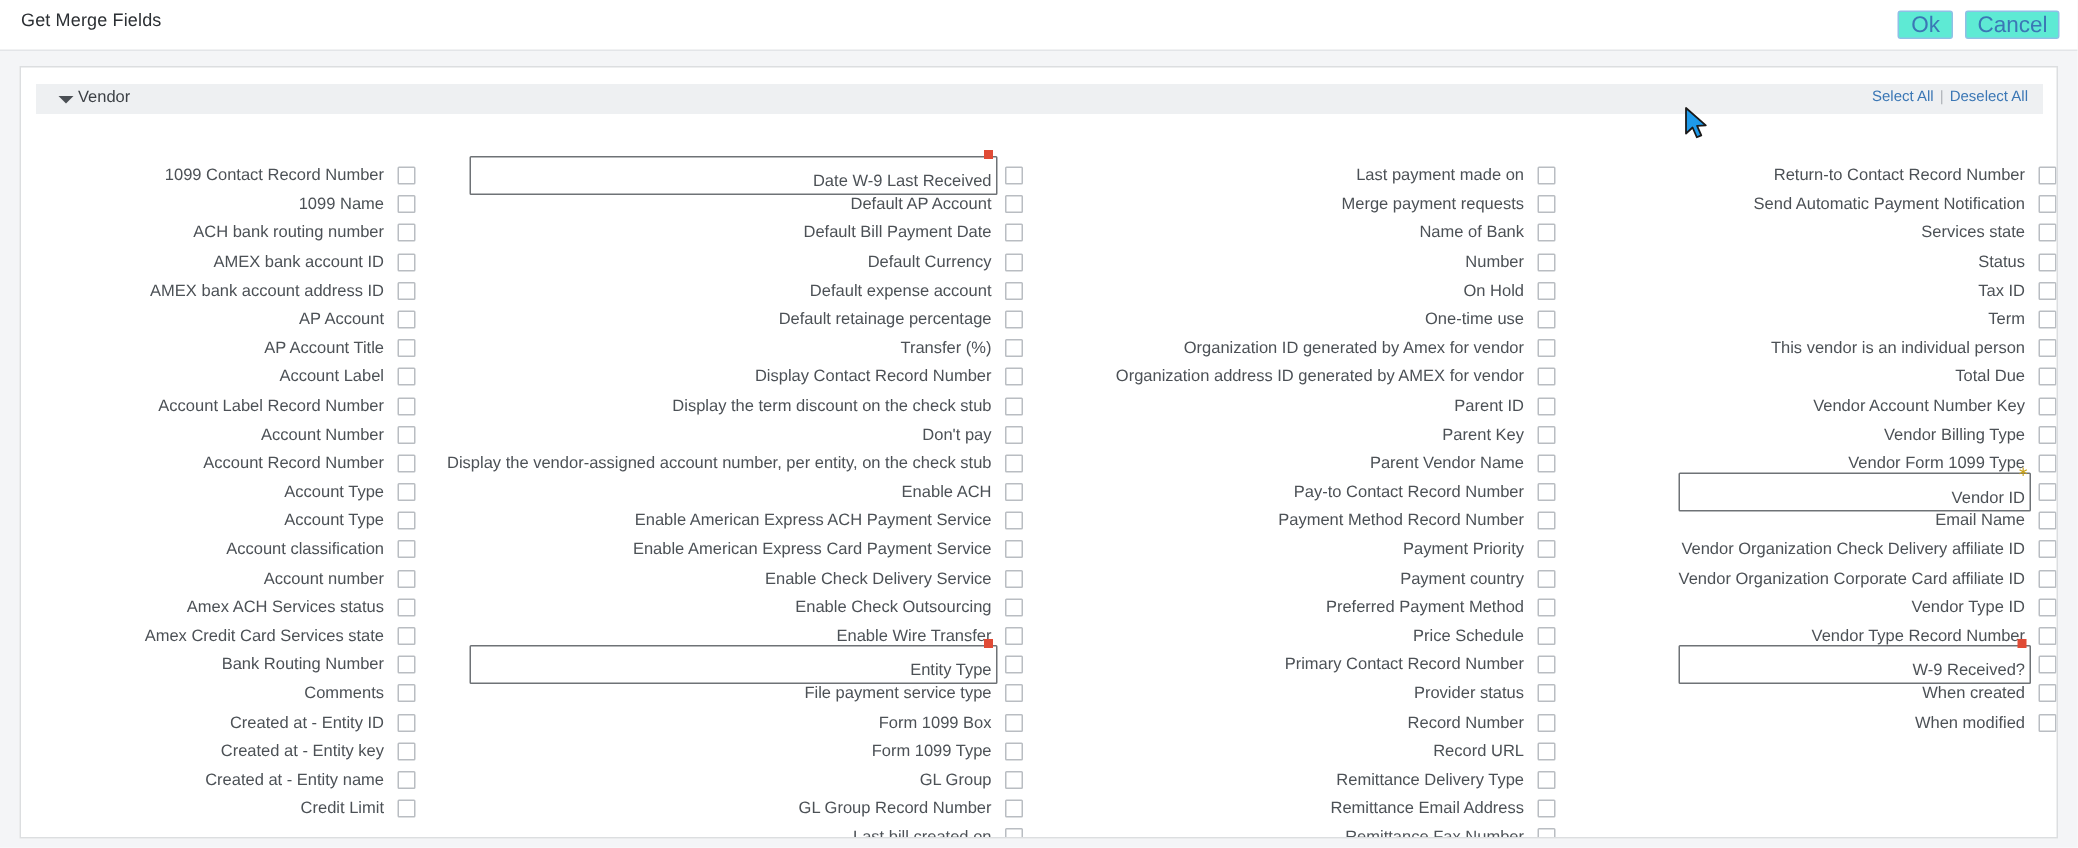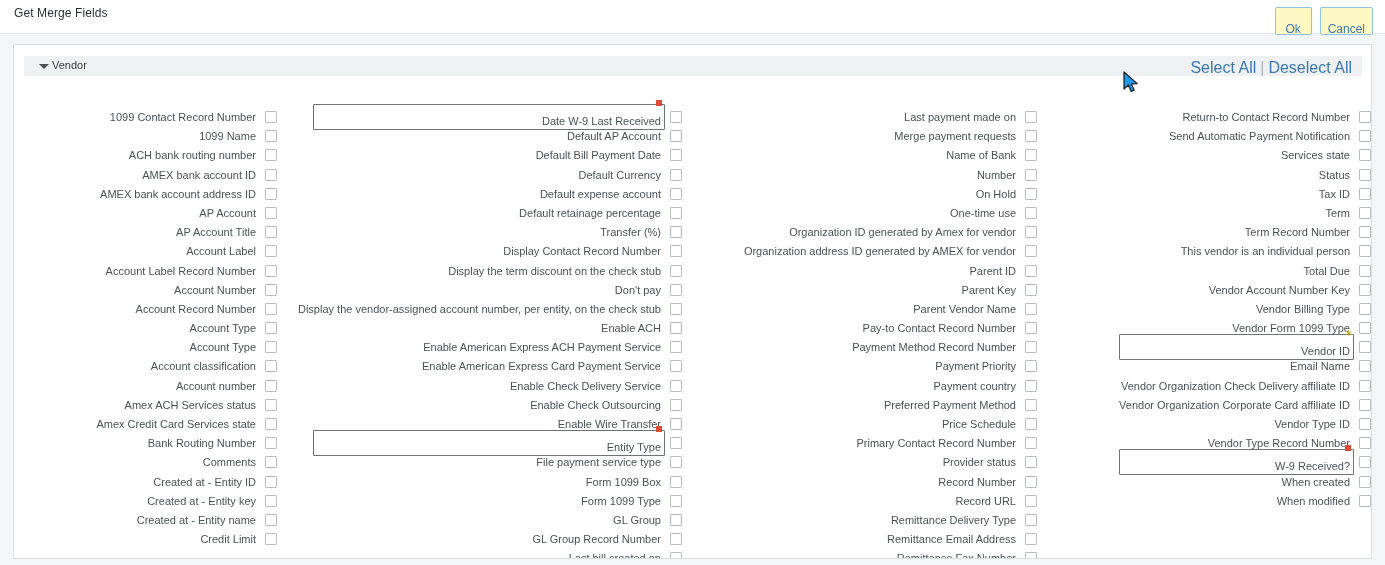--- a/index.html
+++ b/index.html
@@ -22,25 +22,25 @@
     position: absolute; left: 14px; top: 6px;
     font-size: 12px; color: #2b2f33; font-weight: 400;
     letter-spacing: .1px;
   }
   #title-actions {
     position: absolute; right: 12px; top: 7px;
     display: flex; gap: 8px;
   }
   .tbtn {
     min-width: 37px; height: 19px;
-    padding: 13px 7px;
-    font-size: 12px; line-height: 17px;
+    padding: 0 7px;
+    font-size: 15px; line-height: 17px;
     text-align: center;
     color: #3b77b5;
-    background: #fef9c3;
+    background: #5eead4;
     border: 1px solid #8fc0e6;
     border-radius: 2px;
     cursor: pointer;
     font-family: "Liberation Sans", sans-serif;
   }
 
   
   #panel {
     position: absolute;
     left: 13px; top: 44px;
@@ -63,21 +63,21 @@
     border-left: 5px solid transparent;
     border-right: 5px solid transparent;
     border-top: 5px solid #4a4f54;
   }
   #section-label {
     position: absolute; left: 28px; top: 3px;
     font-size: 11px; color: #3c4045;
   }
   #select-links {
     position: absolute; right: 10px; top: 3px;
-    font-size: 16px; color: #3b77b5;
+    font-size: 10px; color: #3b77b5;
     white-space: nowrap;
   }
   #select-links span.lnk { cursor: pointer; }
   #select-links span.sep { color: #aeb3b8; padding: 0 4px; }
 
   
   #grid {
     position: absolute;
     left: 0; top: 35px;
     width: 1359px; height: 480px;
@@ -480,24 +480,20 @@
         </div>
         <div class="row">
           <div class="lbl">Tax ID</div>
           <div class="cb"></div>
         </div>
         <div class="row">
           <div class="lbl">Term</div>
           <div class="cb"></div>
         </div>
         <div class="row">
-          <div class="lbl">Term Record Number</div>
-          <div class="cb"></div>
-        </div>
-        <div class="row">
           <div class="lbl">This vendor is an individual person</div>
           <div class="cb"></div>
         </div>
         <div class="row">
           <div class="lbl">Total Due</div>
           <div class="cb"></div>
         </div>
         <div class="row">
           <div class="lbl">Vendor Account Number Key</div>
           <div class="cb"></div>

